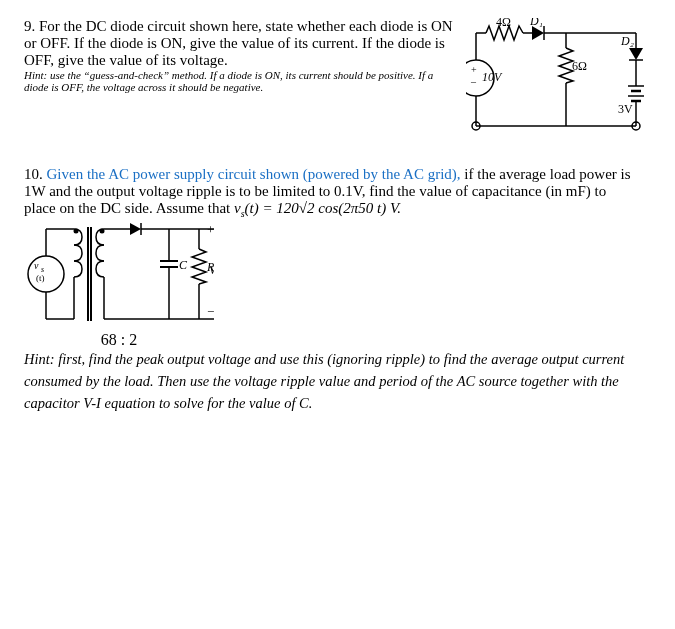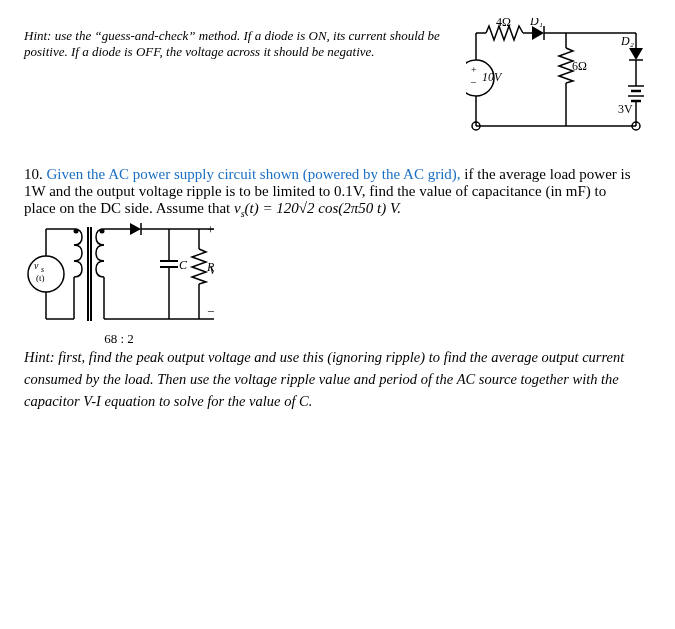--- a/index.html
+++ b/index.html
@@ -20,22 +20,21 @@
       align-items: flex-start;
     }
 
     .problem-text {
       flex: 1;
       padding-right: 12px;
     }
 
     .hint {
       font-style: italic;
-      margin-top: 10px;
-      font-size: 13px;
+      font-size: 11px;
     }
 
     .circuit-diagram {
       flex-shrink: 0;
       width: 185px;
     }
 
     
     .circuit1-svg {
       display: block;
@@ -65,21 +64,21 @@
       display: flex;
       flex-direction: column;
       align-items: center;
     }
 
     .circuit2-svg {
       display: block;
     }
 
     .transformer-label {
-      font-size: 13px;
+      font-size: 16px;
       margin-top: 2px;
       text-align: center;
     }
 
     .hint2 {
       font-style: italic;
       margin-top: 0;
       font-size: 14.5px;
       line-height: 1.5;
     }
@@ -89,20 +88,24 @@
     }
     sub { font-size: 10px; }
 
     .blue-text { color: #1a6fc4; }
   </style>
 </head>
 <body>
 
 <div class="problem">
   <div class="problem-text">
+    <p>
+      <span>9.</span>
+      For the DC diode circuit shown here, state whether each diode is ON or OFF. If the diode is ON, give the value of its current. If the diode is OFF, give the value of its voltage.
+    </p>
     <p class="hint">
       <em>Hint: use the “guess-and-check” method. If a diode is ON, its current should be positive. If a diode is OFF, the voltage across it should be negative.</em>
     </p>
   </div>
   <div class="circuit-diagram">
 
     <svg width="185" height="130" class="circuit1-svg">
 
       <line x1="10" y1="108" x2="170" y2="108" stroke="#000" stroke-width="1.5"></line>
 

